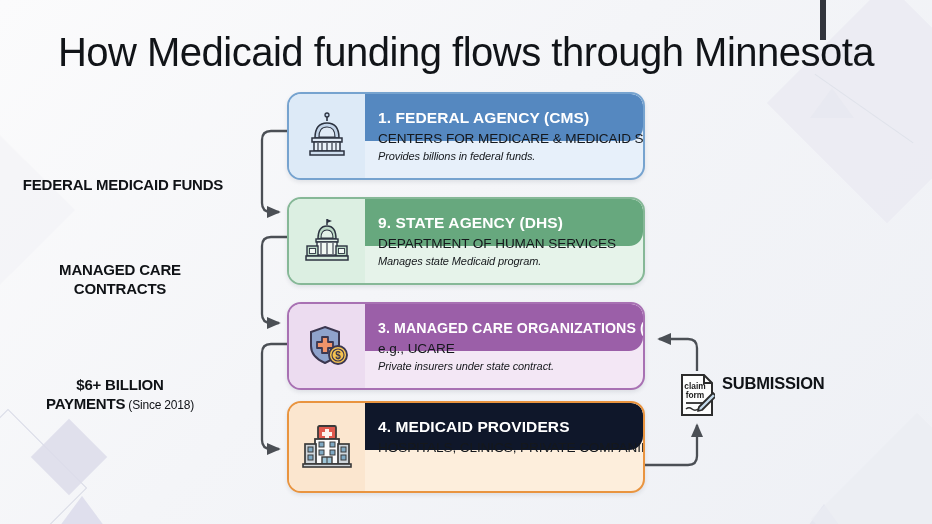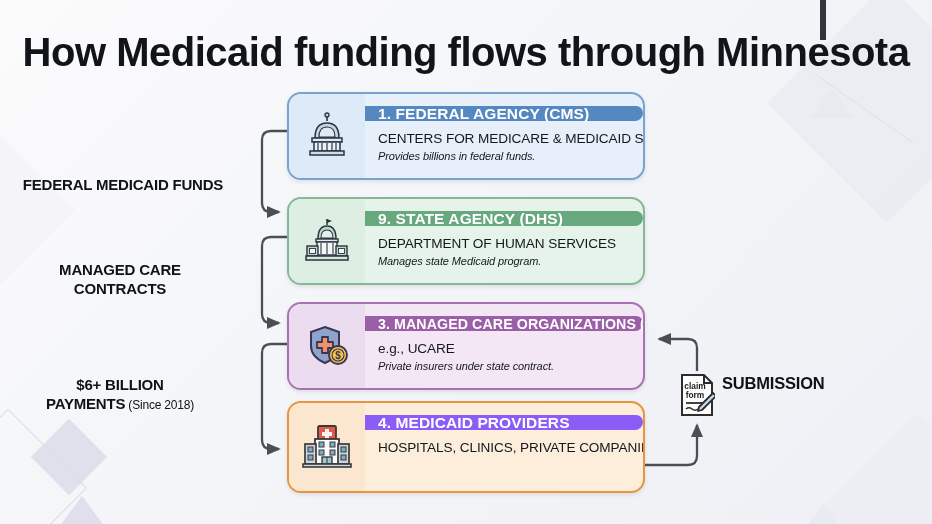--- a/index.html
+++ b/index.html
@@ -90,21 +90,21 @@
     opacity: .6;
   }
 
   
   #title {
     position: absolute;
     left: 0; top: 30px;
     width: 932px;
     text-align: center;
     font-size: 40px;
-    font-weight: bold;
+    font-weight: normal;
     color: #111418;
     letter-spacing: -0.5px;
     white-space: nowrap;
   }
 
   
   .card {
     position: absolute;
     left: 287px;
     width: 358px;
@@ -118,23 +118,23 @@
   .card-icon {
     position: absolute;
     left: 0; top: 0;
     width: 76px; height: 100%;
     display: flex;
     align-items: center;
     justify-content: center;
   }
   .card-header {
     position: absolute;
-    left: 76px; top: 12px;
+    left: 76px; top: 0;
     right: 0;
-    height: 15px;
+    height: 47px;
     display: flex;
     align-items: center;
     padding-left: 13px;
     box-sizing: border-box;
     border-top-right-radius: 12px;
     border-bottom-right-radius: 14px;
     color: #ffffff;
     font-size: 15.5px;
     font-weight: bold;
     letter-spacing: .1px;
@@ -160,21 +160,21 @@
 
   #card-2 { top: 197px; background: #e6f3ea; border-color: #86b897; }
   #card-2 .card-header { background: #67a87e; }
   #card-2 .card-icon { background: #dcefe2; }
 
   #card-3 { top: 302px; background: #f3e7f5; border-color: #a871b3; }
   #card-3 .card-header { background: #9b5fa8; }
   #card-3 .card-icon { background: #ecdcf0; }
 
   #card-4 { top: 401px; height: 92px; background: #fdeedc; border-color: #e9943f; }
-  #card-4 .card-header { background: #8b5cf6; }
+  #card-4 .card-header { background: #0f172a; }
   #card-4 .card-icon { background: #fbe6cf; }
 
   
   .left-label {
     position: absolute;
     text-align: center;
     color: #0f1216;
     font-weight: bold;
     font-size: 15px;
     line-height: 19px;

